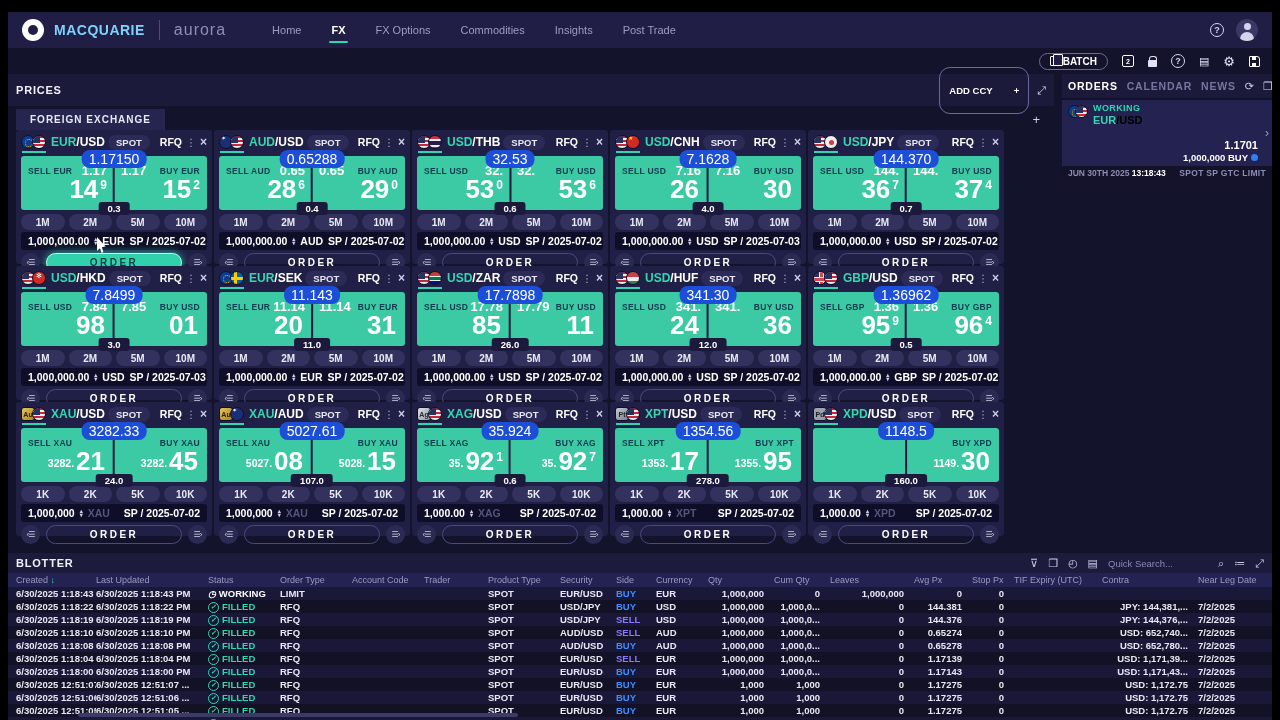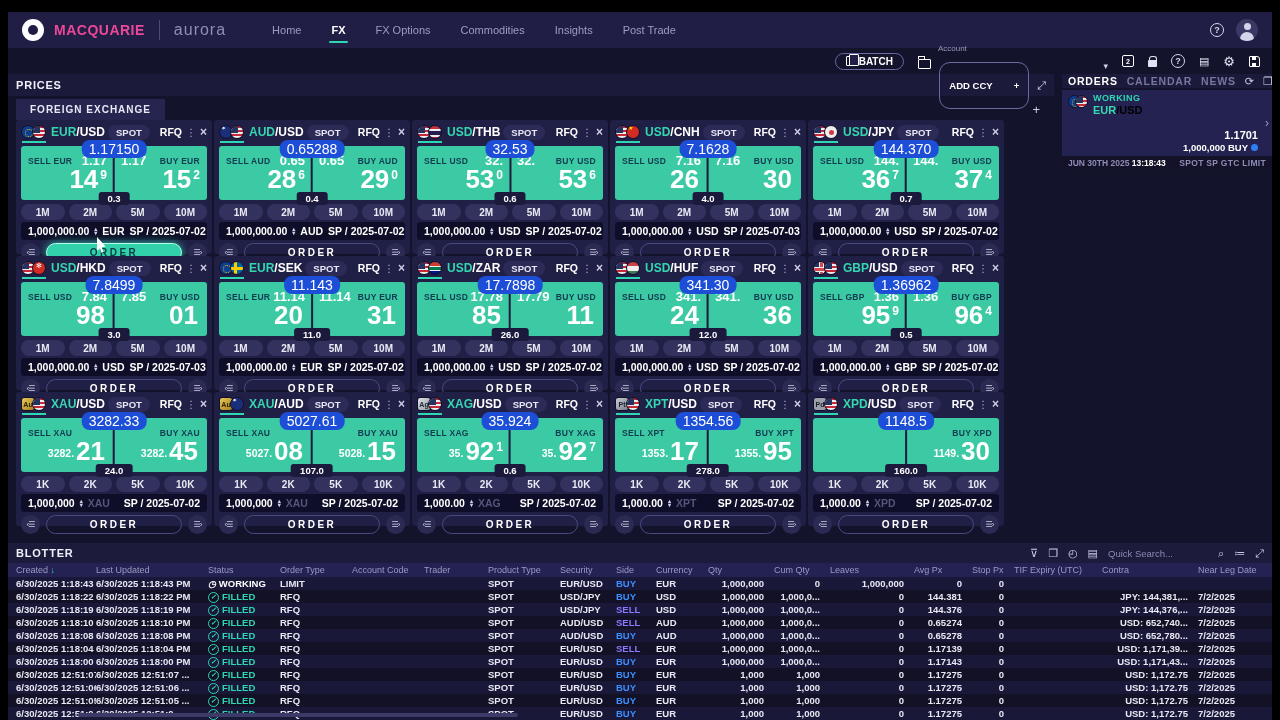--- a/index.html
+++ b/index.html
@@ -2,21 +2,21 @@
 <html><head>
 <meta charset="utf-8">
 <style>
   *{margin:0;padding:0;box-sizing:border-box;}
   html,body{width:1280px;height:720px;overflow:hidden;background:#000;font-family:"Liberation Sans",sans-serif;}
   .app{position:absolute;left:8px;top:12px;width:1264px;height:708px;background:#14132c;overflow:hidden;}
   
   .nav{height:36px;background:#201e44;display:flex;align-items:center;padding:0 14px;gap:10px;}
   .logo{width:22px;height:22px;background:#fff;border-radius:50%;position:relative;flex:none;}
   .logo::after{content:"";position:absolute;inset:6px;background:#201e44;border-radius:50%;}
-  .brand{color:#ec4899;font-weight:bold;font-size:14px;letter-spacing:.5px;}
+  .brand{color:#7dd3fc;font-weight:bold;font-size:14px;letter-spacing:.5px;}
   .nav-div{width:1px;height:20px;background:#4b4a78;margin:0 4px;}
   .product{color:#8f8eb8;font-size:16px;letter-spacing:1px;}
   .nav-items{display:flex;gap:26px;margin-left:34px;}
   .nav-item{color:#9d9cc4;font-size:11px;position:relative;padding:10px 2px;cursor:pointer;}
   .nav-item.active{color:#fff;font-weight:bold;}
   .nav-item.active::after{content:"";position:absolute;left:0;right:0;bottom:3px;height:2px;background:#2fd6b2;border-radius:1px;}
   .nav-right{margin-left:auto;display:flex;align-items:center;gap:12px;}
   .help-circ{width:14px;height:14px;border:1.5px solid #d6d6ee;border-radius:50%;color:#d6d6ee;font-size:9px;font-weight:bold;display:flex;align-items:center;justify-content:center;}
   .avatar{width:22px;height:22px;border-radius:50%;background:#3a3966;position:relative;overflow:hidden;}
   .avatar::before{content:"";position:absolute;top:4px;left:7.5px;width:7px;height:7px;border-radius:50%;background:#d4d5ea;}
@@ -35,21 +35,21 @@
   .ic-win2{width:12px;height:12px;border:1.5px solid #fff;border-radius:2px;font-size:7px;font-weight:bold;display:flex;align-items:center;justify-content:center;color:#fff;}
   .ic-lock{width:9px;height:7px;background:#e2e2f4;border-radius:1px;position:relative;margin-top:4px;}
   .ic-lock::before{content:"";position:absolute;top:-4px;left:1.5px;width:6px;height:5px;border:1.5px solid #e2e2f4;border-bottom:none;border-radius:3px 3px 0 0;}
   .ic-gear{font-size:13px;}
   .ic-save{width:11px;height:11px;border:1.5px solid #fff;border-radius:1px 3px 1px 1px;position:relative;}
   .ic-save::before{content:"";position:absolute;top:0;left:2px;width:4px;height:3px;background:#fff;}
   .ic-save::after{content:"";position:absolute;bottom:0;left:2px;width:4px;height:3px;background:#fff;}
   
   .main{display:flex;}
   .left-col{width:1046px;}
-  .section-head{height:22px;background:#1b1a3a;display:flex;align-items:center;padding:0 8px;gap:8px;}
+  .section-head{height:32px;background:#1b1a3a;display:flex;align-items:center;padding:0 8px;gap:8px;}
   .sec-title{color:#f0f0fa;font-size:11px;font-weight:bold;letter-spacing:.8px;}
   .addccy{margin-left:auto;display:flex;align-items:center;gap:21px;border:1px solid #6a69a0;border-radius:11px;padding:17px 9px;font-size:9.5px;font-weight:bold;color:#fff;cursor:pointer;}
   .sec-ic{font-size:11px;color:#d6d6ee;cursor:pointer;}
   .tabrow{height:24px;display:flex;align-items:center;padding:2px 0 0 8px;}
   .fx-tab{background:#262550;color:#e8e8f6;font-size:10px;font-weight:bold;letter-spacing:1px;padding:5px 14px;cursor:pointer;}
   .add-tile{margin-left:auto;margin-right:14px;color:#cfcfe8;font-size:13px;cursor:pointer;}
   
   .tiles{display:grid;grid-template-columns:repeat(5,196px);gap:2px;padding:0 0 0 8px;width:992px;}
   .tile{background:#201f45;border-radius:3px;padding:2px 5px 3px;height:134px;display:flex;flex-direction:column;}
   .tile-head{display:flex;align-items:center;gap:3px;height:20px;position:relative;flex:none;}
@@ -112,21 +112,21 @@
   .flag[data-flag="xau"]{background:linear-gradient(135deg,#e8c659,#a8811f);color:#2e2304;}
   .flag[data-flag="xau"]::before{content:"Au";}
   .flag[data-flag="xag"]{background:linear-gradient(135deg,#dfe3e8,#8f97a3);color:#27292e;}
   .flag[data-flag="xag"]::before{content:"Ag";}
   .flag[data-flag="xpt"]{background:linear-gradient(135deg,#c9cdd4,#767d89);color:#1f2126;}
   .flag[data-flag="xpt"]::before{content:"Pt";}
   .flag[data-flag="xpd"]{background:linear-gradient(135deg,#c2c6cf,#6f7683;);color:#1f2126;background-color:#9aa0ac;}
   .flag[data-flag="xpd"]::before{content:"Pd";}
   
   .rpanel{width:210px;margin-left:8px;}
-  .rtabs{height:14px;background:#1b1a3a;display:flex;align-items:center;gap:9px;padding:0 6px;}
+  .rtabs{height:24px;background:#1b1a3a;display:flex;align-items:center;gap:9px;padding:0 6px;}
   .rtab{font-size:10.5px;font-weight:bold;letter-spacing:.8px;color:#77769f;cursor:pointer;}
   .rtab.active{color:#fff;}
   .rtabs .sec-ic{margin-left:auto;}
   .rtabs .sec-ic + .sec-ic{margin-left:0;}
   .ocard{background:#232250;margin-top:2px;padding:3px 14px 3px 6px;position:relative;display:flex;gap:5px;cursor:pointer;}
   .ocard .flag{width:13px;height:13px;}
   .oflags{display:flex;margin-top:2px;}
   .ocol{display:flex;flex-direction:column;gap:1px;}
   .ostatus{color:#2fd6b2;font-size:9px;font-weight:bold;letter-spacing:.4px;}
   .opair{font-size:11px;font-weight:bold;}
@@ -189,25 +189,20 @@
       <span class="help-circ">?</span>
       <span class="avatar"></span>
     </div>
   </div>
 
   <div class="toolbar">
     <span class="batch">
       <span class="ic-copy"></span>
       <span>BATCH</span>
     </span>
-    <span class="account">
-      <span class="acct-label">Account</span>
-      <span class="ic-folder"></span>
-      <span class="acct-caret">▾</span>
-    </span>
     <span class="ic-win2">2</span>
     <span class="ic-lock"></span>
     <span class="help-circ">?</span>
     <span class="tb-ic">▤</span>
     <span class="tb-ic ic-gear">⚙</span>
     <span class="ic-save"></span>
   </div>
 
   <div class="main">
     <div class="left-col">

